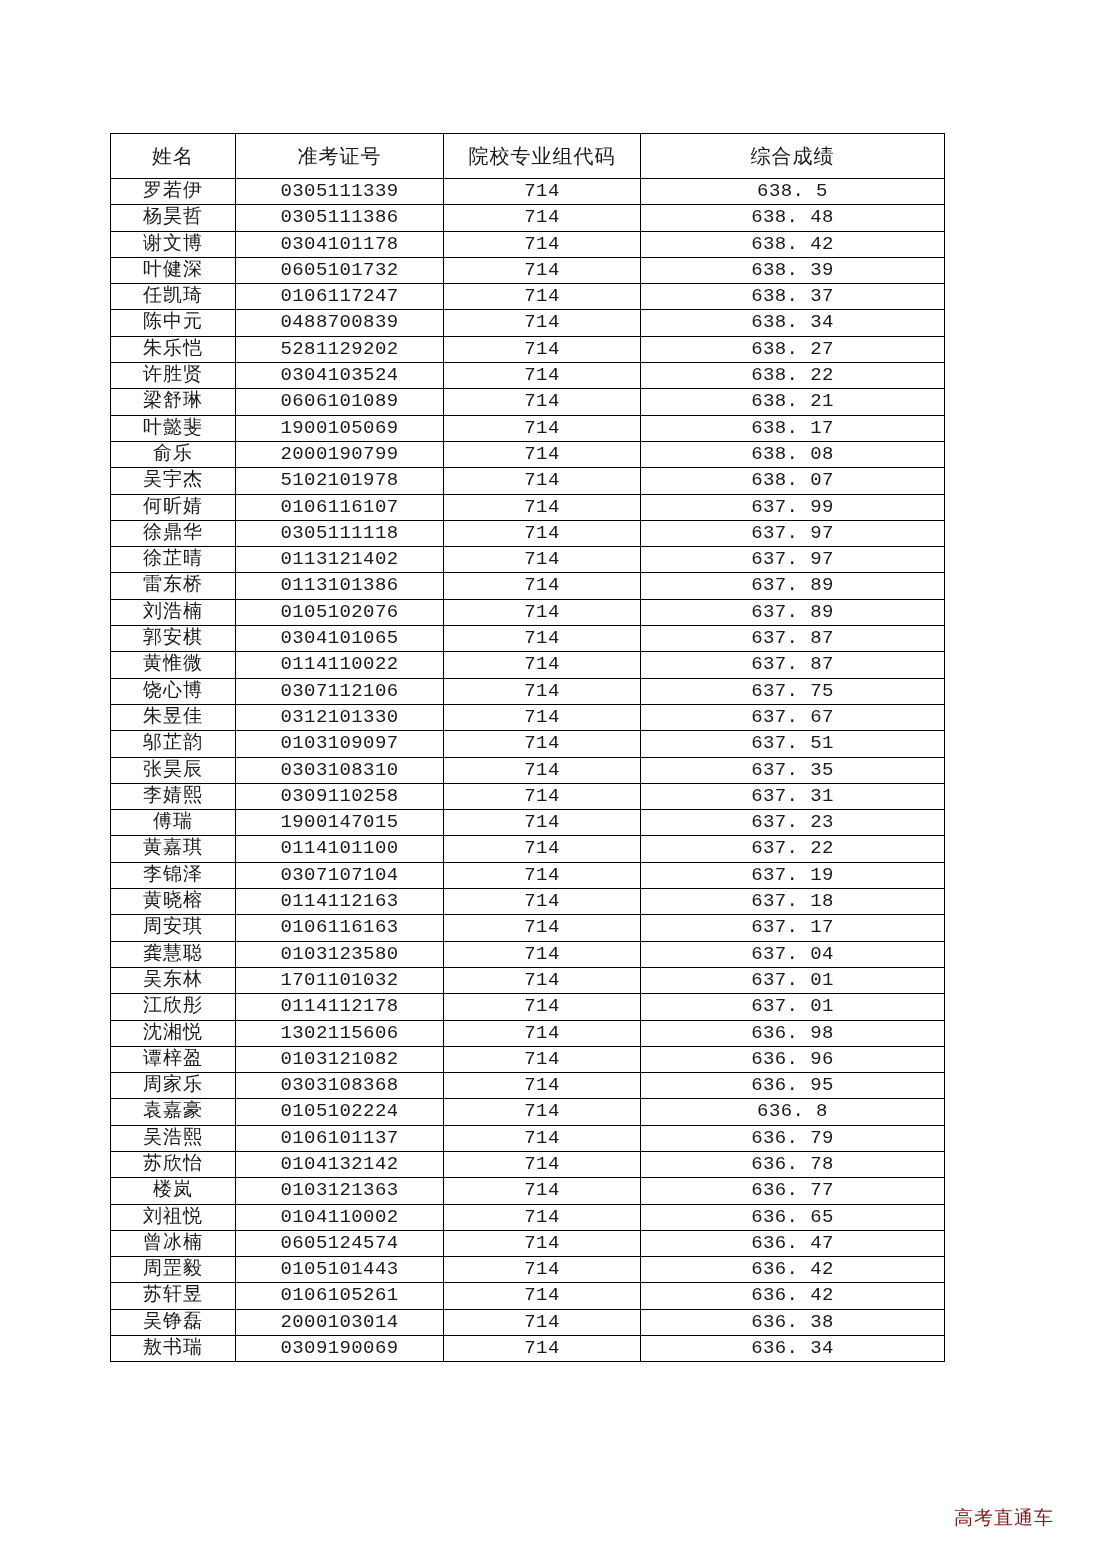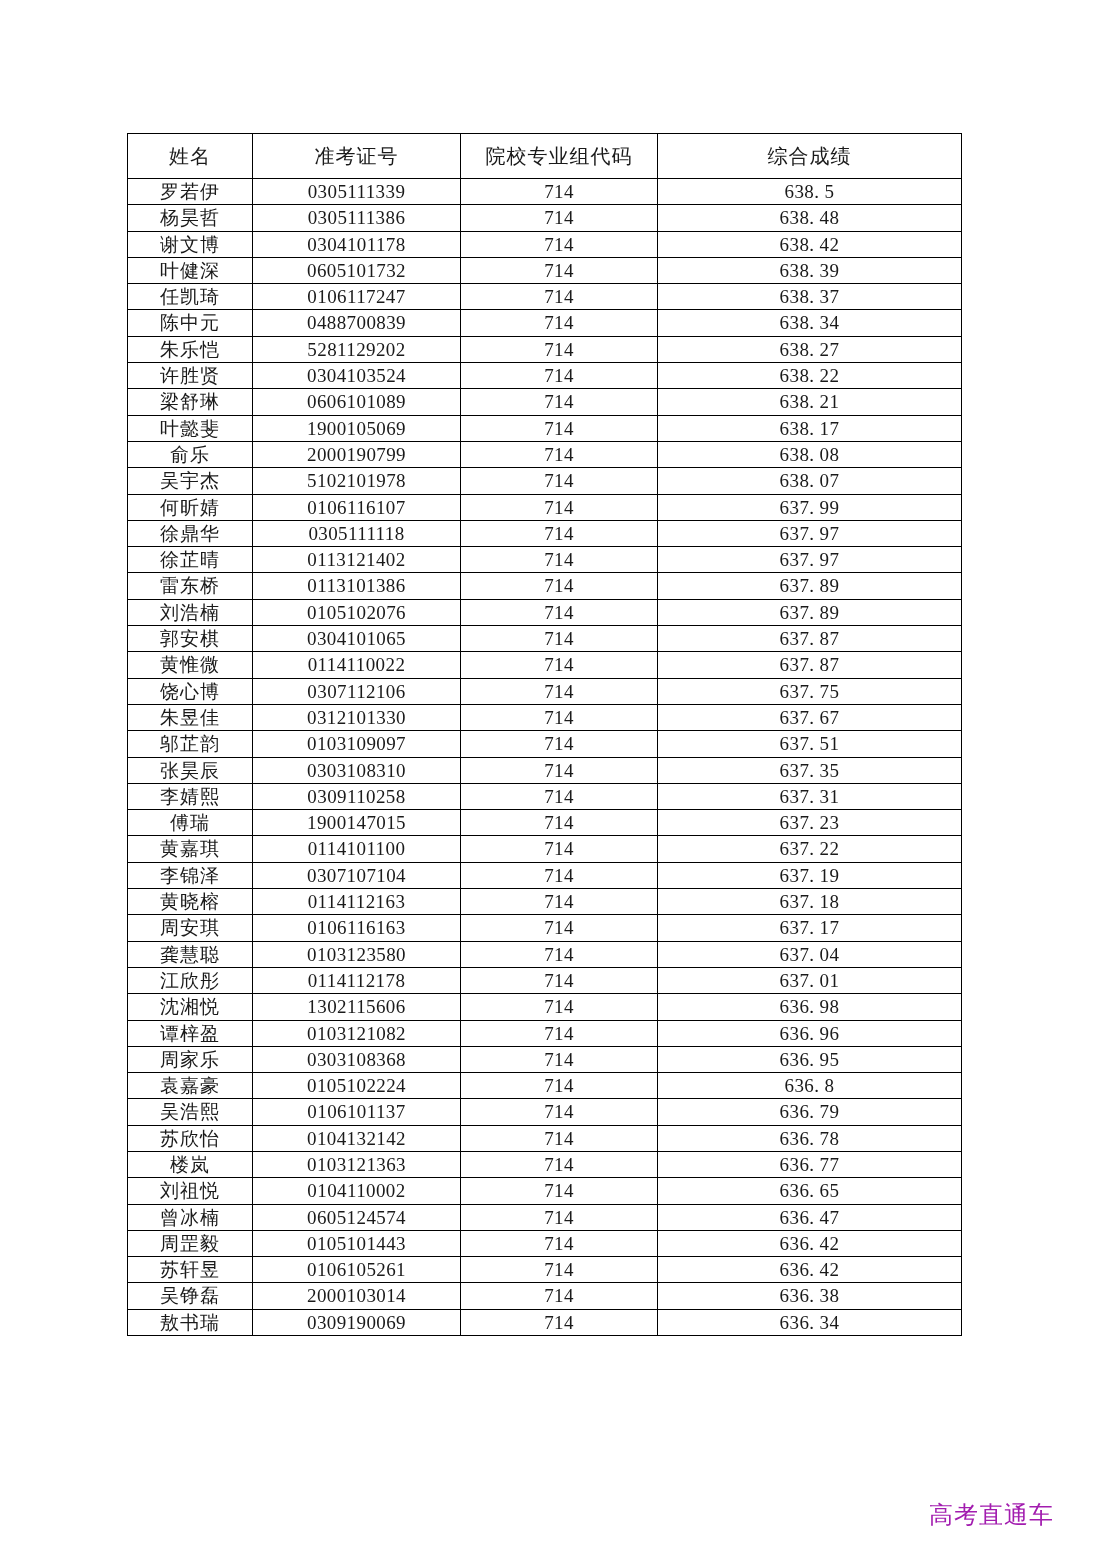--- a/index.html
+++ b/index.html
@@ -20,25 +20,26 @@
     position: absolute;
     left: 0;
     top: 0;
     width: 1102px;
     height: 1559px;
     background: #ffffff;
   }
 
   #admission-table {
     position: absolute;
-    left: 127px;
+    left: 110px;
     top: 133px;
     width: 834px;
     border-collapse: collapse;
     table-layout: fixed;
+    font-family: Liberation Mono, monospace;
   }
 
   #admission-table col.col-name       { width: 125px; }
   #admission-table col.col-ticket     { width: 208px; }
   #admission-table col.col-groupcode  { width: 197px; }
   #admission-table col.col-score      { width: 304px; }
 
   #admission-table th,
   #admission-table td {
     border: 1.6px solid #000000;
@@ -73,22 +74,22 @@
   #admission-table tbody td.cell-score {
     font-size: 19px;
     letter-spacing: 0.4px;
   }
 
   #watermark {
     position: absolute;
     right: 48px;
     bottom: 28px;
     font-family: "DejaVu Sans", "Liberation Sans", sans-serif;
-    font-size: 24px;
-    color: #a21caf;
+    font-size: 19px;
+    color: #7f1d1d;
     letter-spacing: 1px;
     white-space: nowrap;
     user-select: none;
   }
 </style>
 </head>
 <body>
 
 <div id="score-sheet-page">
 
@@ -282,20 +283,26 @@
           <td class="cell-group">714</td>
           <td class="cell-score">637. 17</td>
         </tr>
         <tr>
           <td class="cell-name">龚慧聪</td>
           <td class="cell-ticket">0103123580</td>
           <td class="cell-group">714</td>
           <td class="cell-score">637. 04</td>
         </tr>
         <tr>
+          <td class="cell-name">吴东林</td>
+          <td class="cell-ticket">1701101032</td>
+          <td class="cell-group">714</td>
+          <td class="cell-score">637. 01</td>
+        </tr>
+        <tr>
           <td class="cell-name">江欣彤</td>
           <td class="cell-ticket">0114112178</td>
           <td class="cell-group">714</td>
           <td class="cell-score">637. 01</td>
         </tr>
         <tr>
           <td class="cell-name">沈湘悦</td>
           <td class="cell-ticket">1302115606</td>
           <td class="cell-group">714</td>
           <td class="cell-score">636. 98</td>

